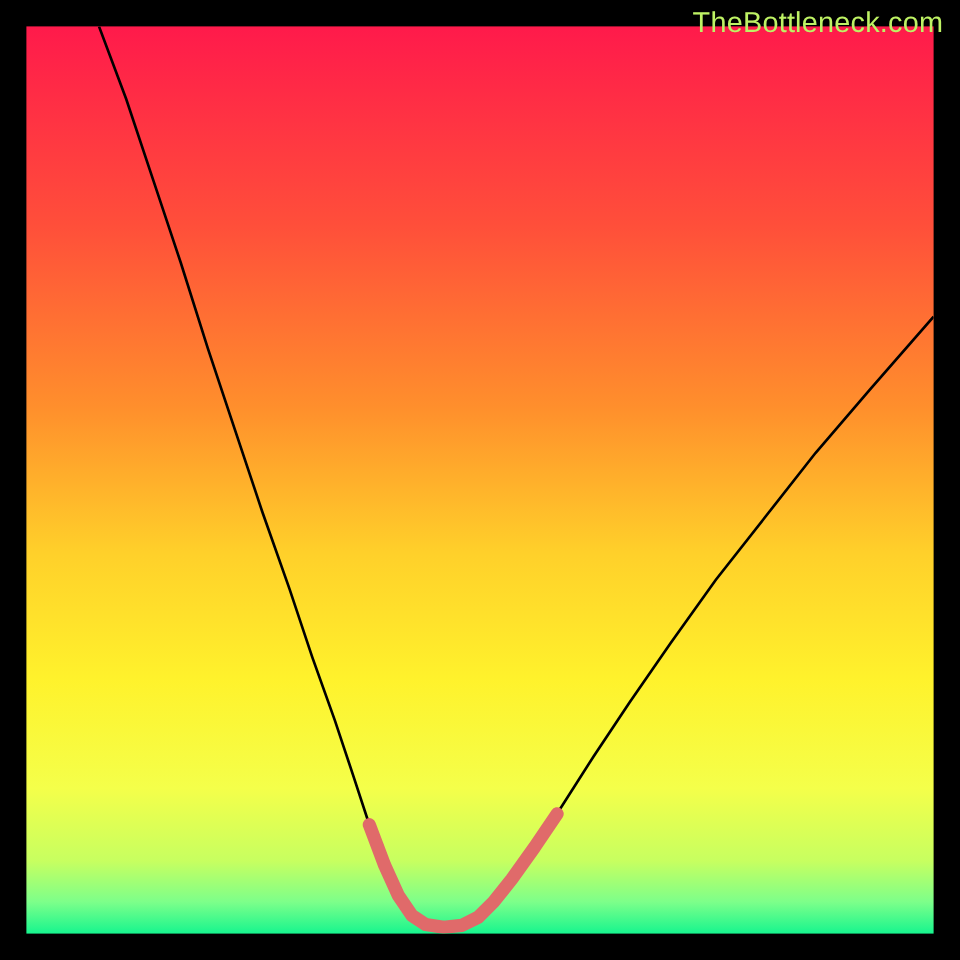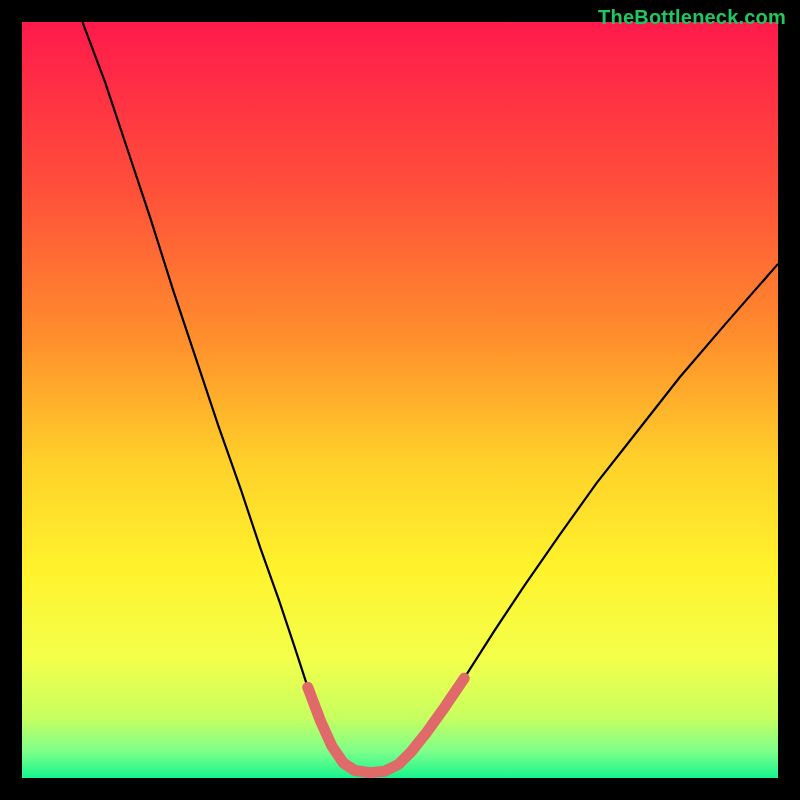--- a/index.html
+++ b/index.html
@@ -16,23 +16,23 @@
     position: absolute;
     top: 0;
     left: 0;
     width: 800px;
     height: 800px;
   }
   #watermark {
     position: absolute;
     top: 6px;
     right: 14px;
-    color: #22c55e;
-    font-size: 20px;
-    font-weight: 700;
+    color: #bef264;
+    font-size: 24px;
+    font-weight: 400;
     letter-spacing: 0.2px;
     z-index: 3;
   }
 </style>
 </head>
 <body>
 
 <div id="chart-container">
   <svg id="chart-svg" width="800" height="800" viewBox="0 0 800 800">
       <defs>

